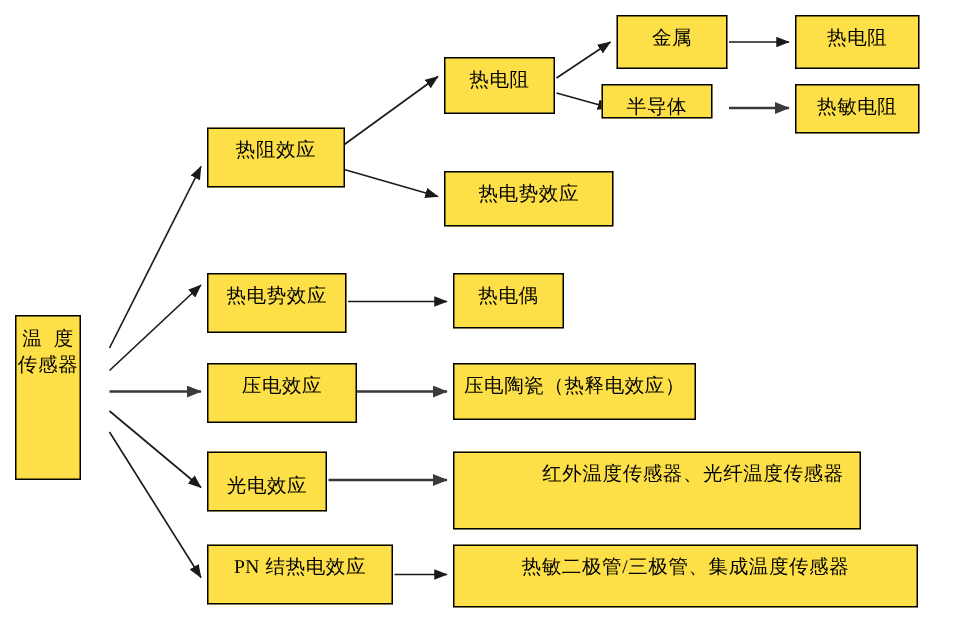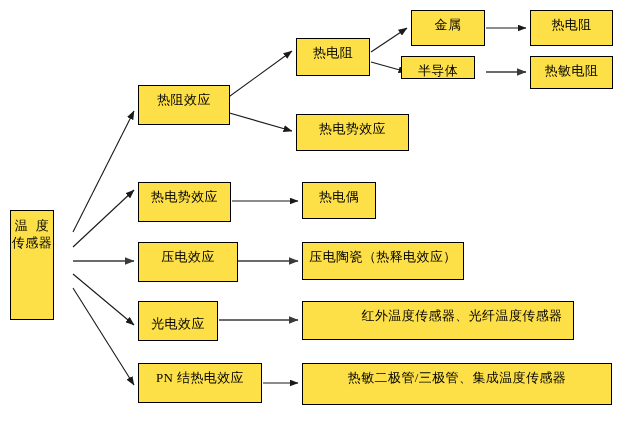--- a/index.html
+++ b/index.html
@@ -116,21 +116,21 @@
       </div>
       <div class="node-box" style="left: 296px; top: 114px; width: 113px; height: 37px;">
         <span class="node-label">热电势效应</span>
       </div>
       <div class="node-box" style="left: 302px; top: 182px; width: 74px; height: 37px;">
         <span class="node-label">热电偶</span>
       </div>
       <div class="node-box" style="left: 302px; top: 242px; width: 162px; height: 38px; justify-content: center;">
         <span class="node-label">压电陶瓷（热释电效应）</span>
       </div>
-      <div class="node-box" style="left: 302px; top: 301px; width: 272px; height: 39px; padding-left: 48px;">
+      <div class="node-box" style="left: 302px; top: 301px; width: 272px; height: 52px; padding-left: 48px;">
         <span class="node-label">红外温度传感器、光纤温度传感器</span>
       </div>
       <div class="node-box" style="left: 302px; top: 363px; width: 310px; height: 42px;">
         <span class="node-label">热敏二极管/三极管、集成温度传感器</span>
       </div>
       <div class="node-box" style="left: 411px; top: 10px; width: 74px; height: 36px;">
         <span class="node-label">金属</span>
       </div>
       <div class="node-box" style="left: 401px; top: 56px; width: 74px; height: 23px;">
         <span class="node-label">半导体</span>

